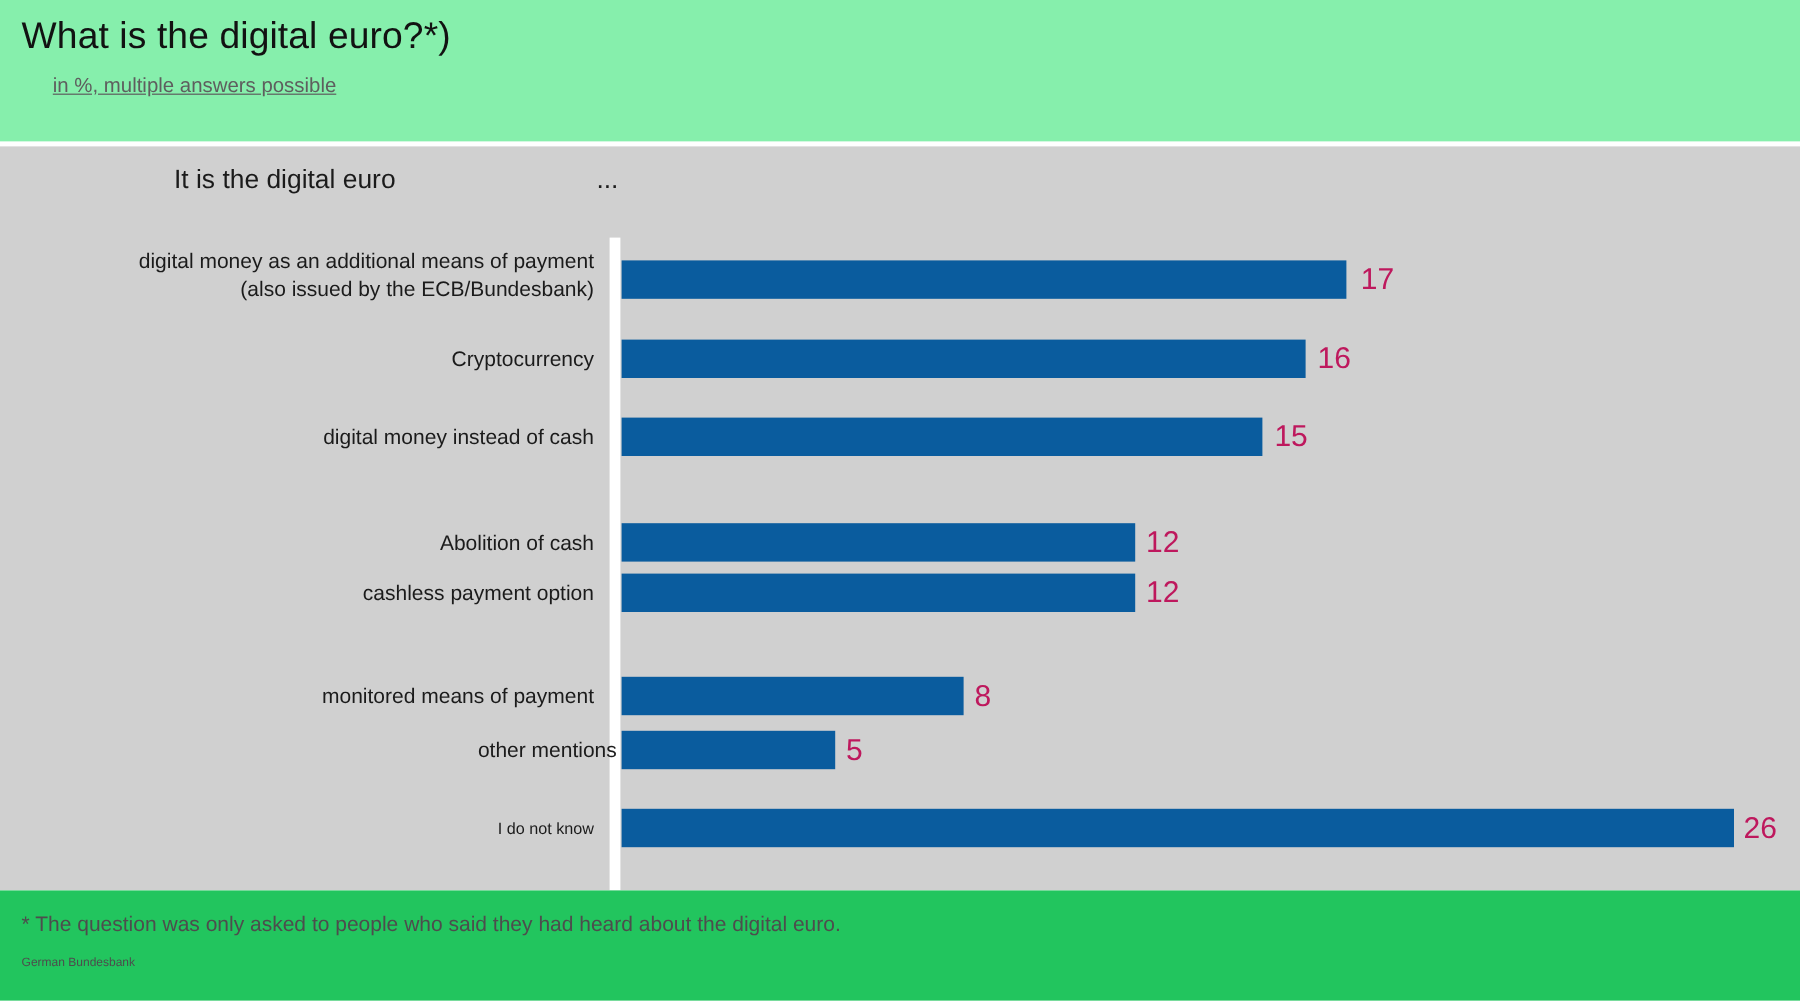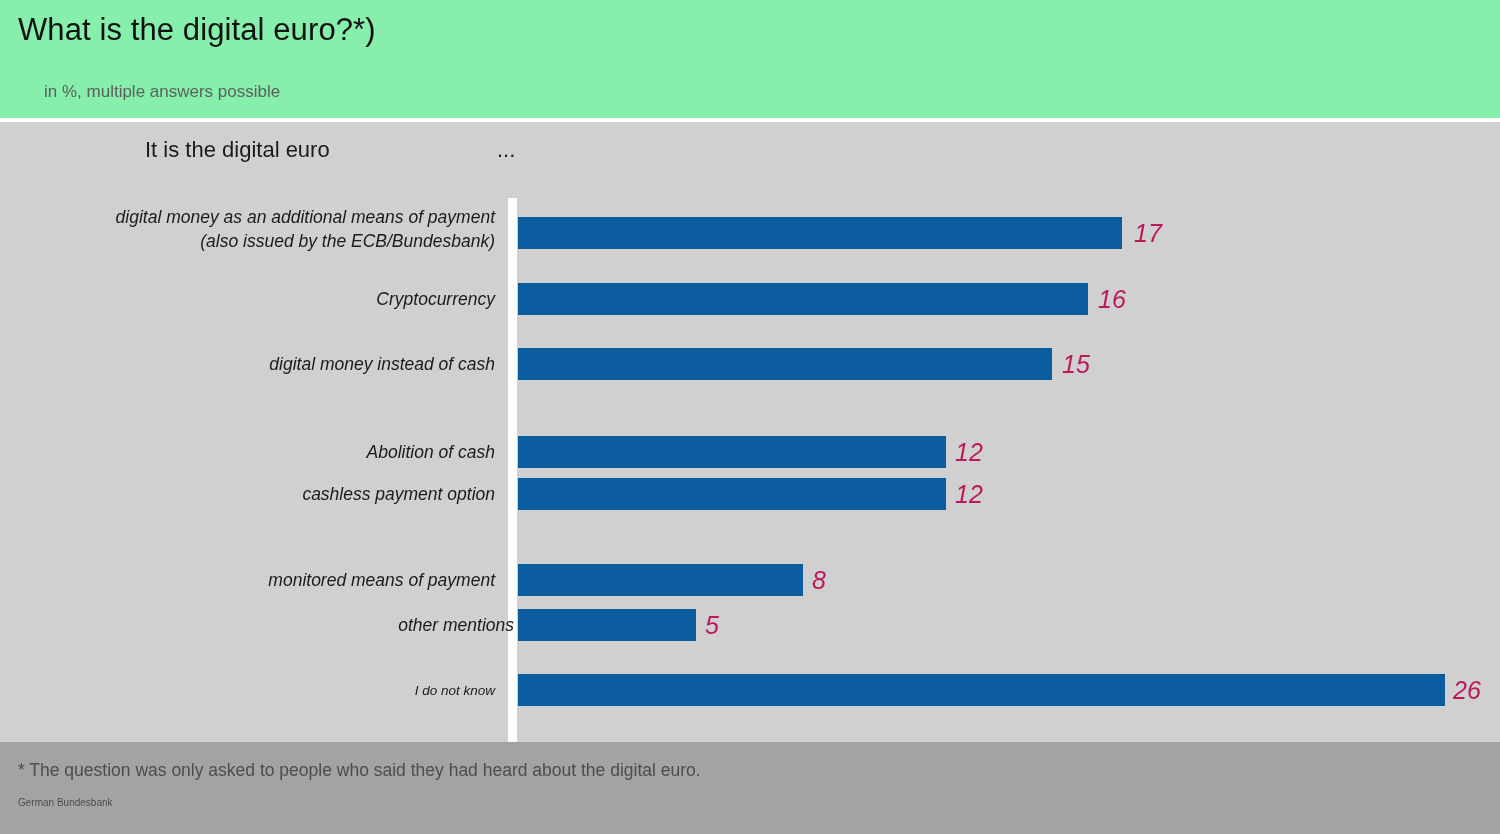--- a/index.html
+++ b/index.html
@@ -39,25 +39,26 @@
     top: 10px;
     font-size: 31px;
     line-height: 40px;
     color: #121212;
     letter-spacing: 0.1px;
     white-space: nowrap;
   }
   .chart-subtitle {
     position: absolute;
     left: 44px;
-    top: 80px;
+    top: 60px;
     font-size: 17px;
     line-height: 24px;
     color: #5e5e5e;
     white-space: nowrap;
+    text-decoration: underline;
   }
 
   
   .band-gap {
     position: absolute;
     left: 0;
     top: 118px;
     width: 1500px;
     height: 4px;
     background: #ffffff;
@@ -103,21 +104,20 @@
     background: #ffffff;
   }
 
   
   .rows {
     position: absolute;
     left: 0;
     top: 0;
     width: 1384px;
     height: 620px;
-    font-style: italic;
   }
   .row {
     position: absolute;
     left: 0;
     width: 1500px;
     height: 32px;
   }
 
   .row-label {
     position: absolute;
@@ -152,21 +152,21 @@
     white-space: nowrap;
   }
 
   
   .footer-band {
     position: absolute;
     left: 0;
     top: 742px;
     width: 1500px;
     height: 92px;
-    background: #a3a3a3;
+    background: #22c55e;
   }
   .footer-gap {
     position: absolute;
     left: 0;
     top: 742px;
     width: 1500px;
     height: 4px;
     background: #ffffff;
   }
   .footnote {

